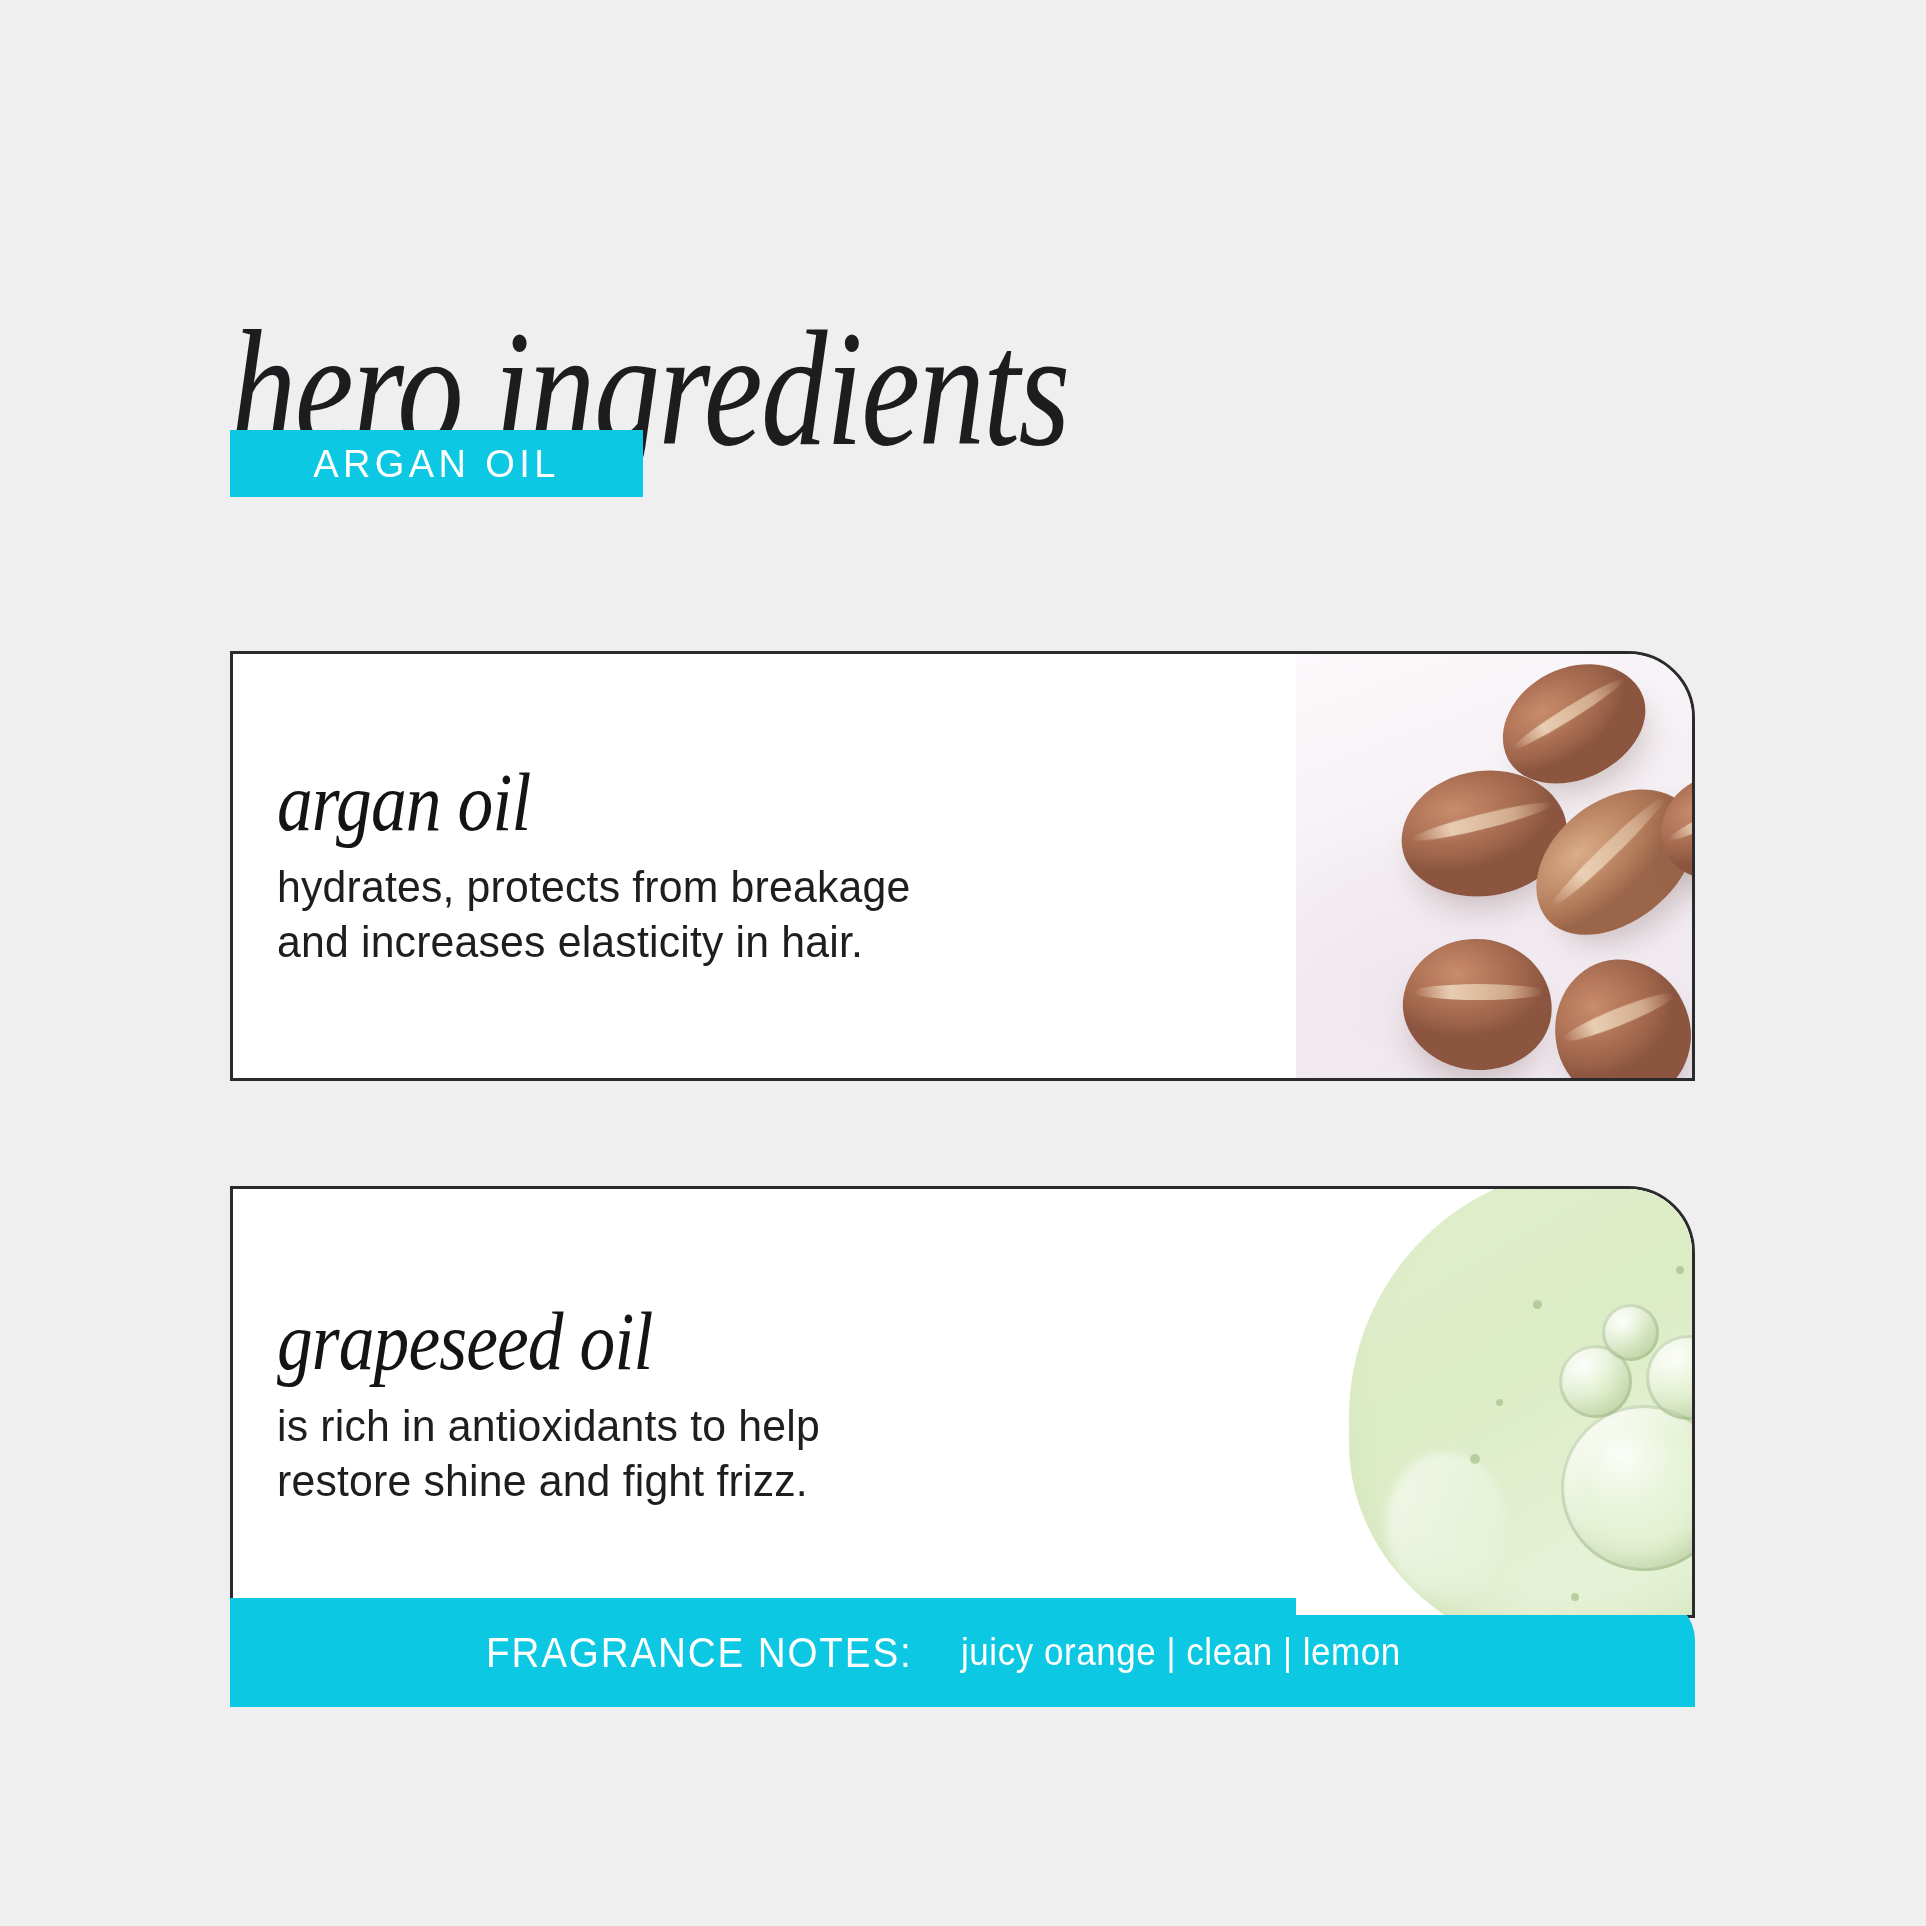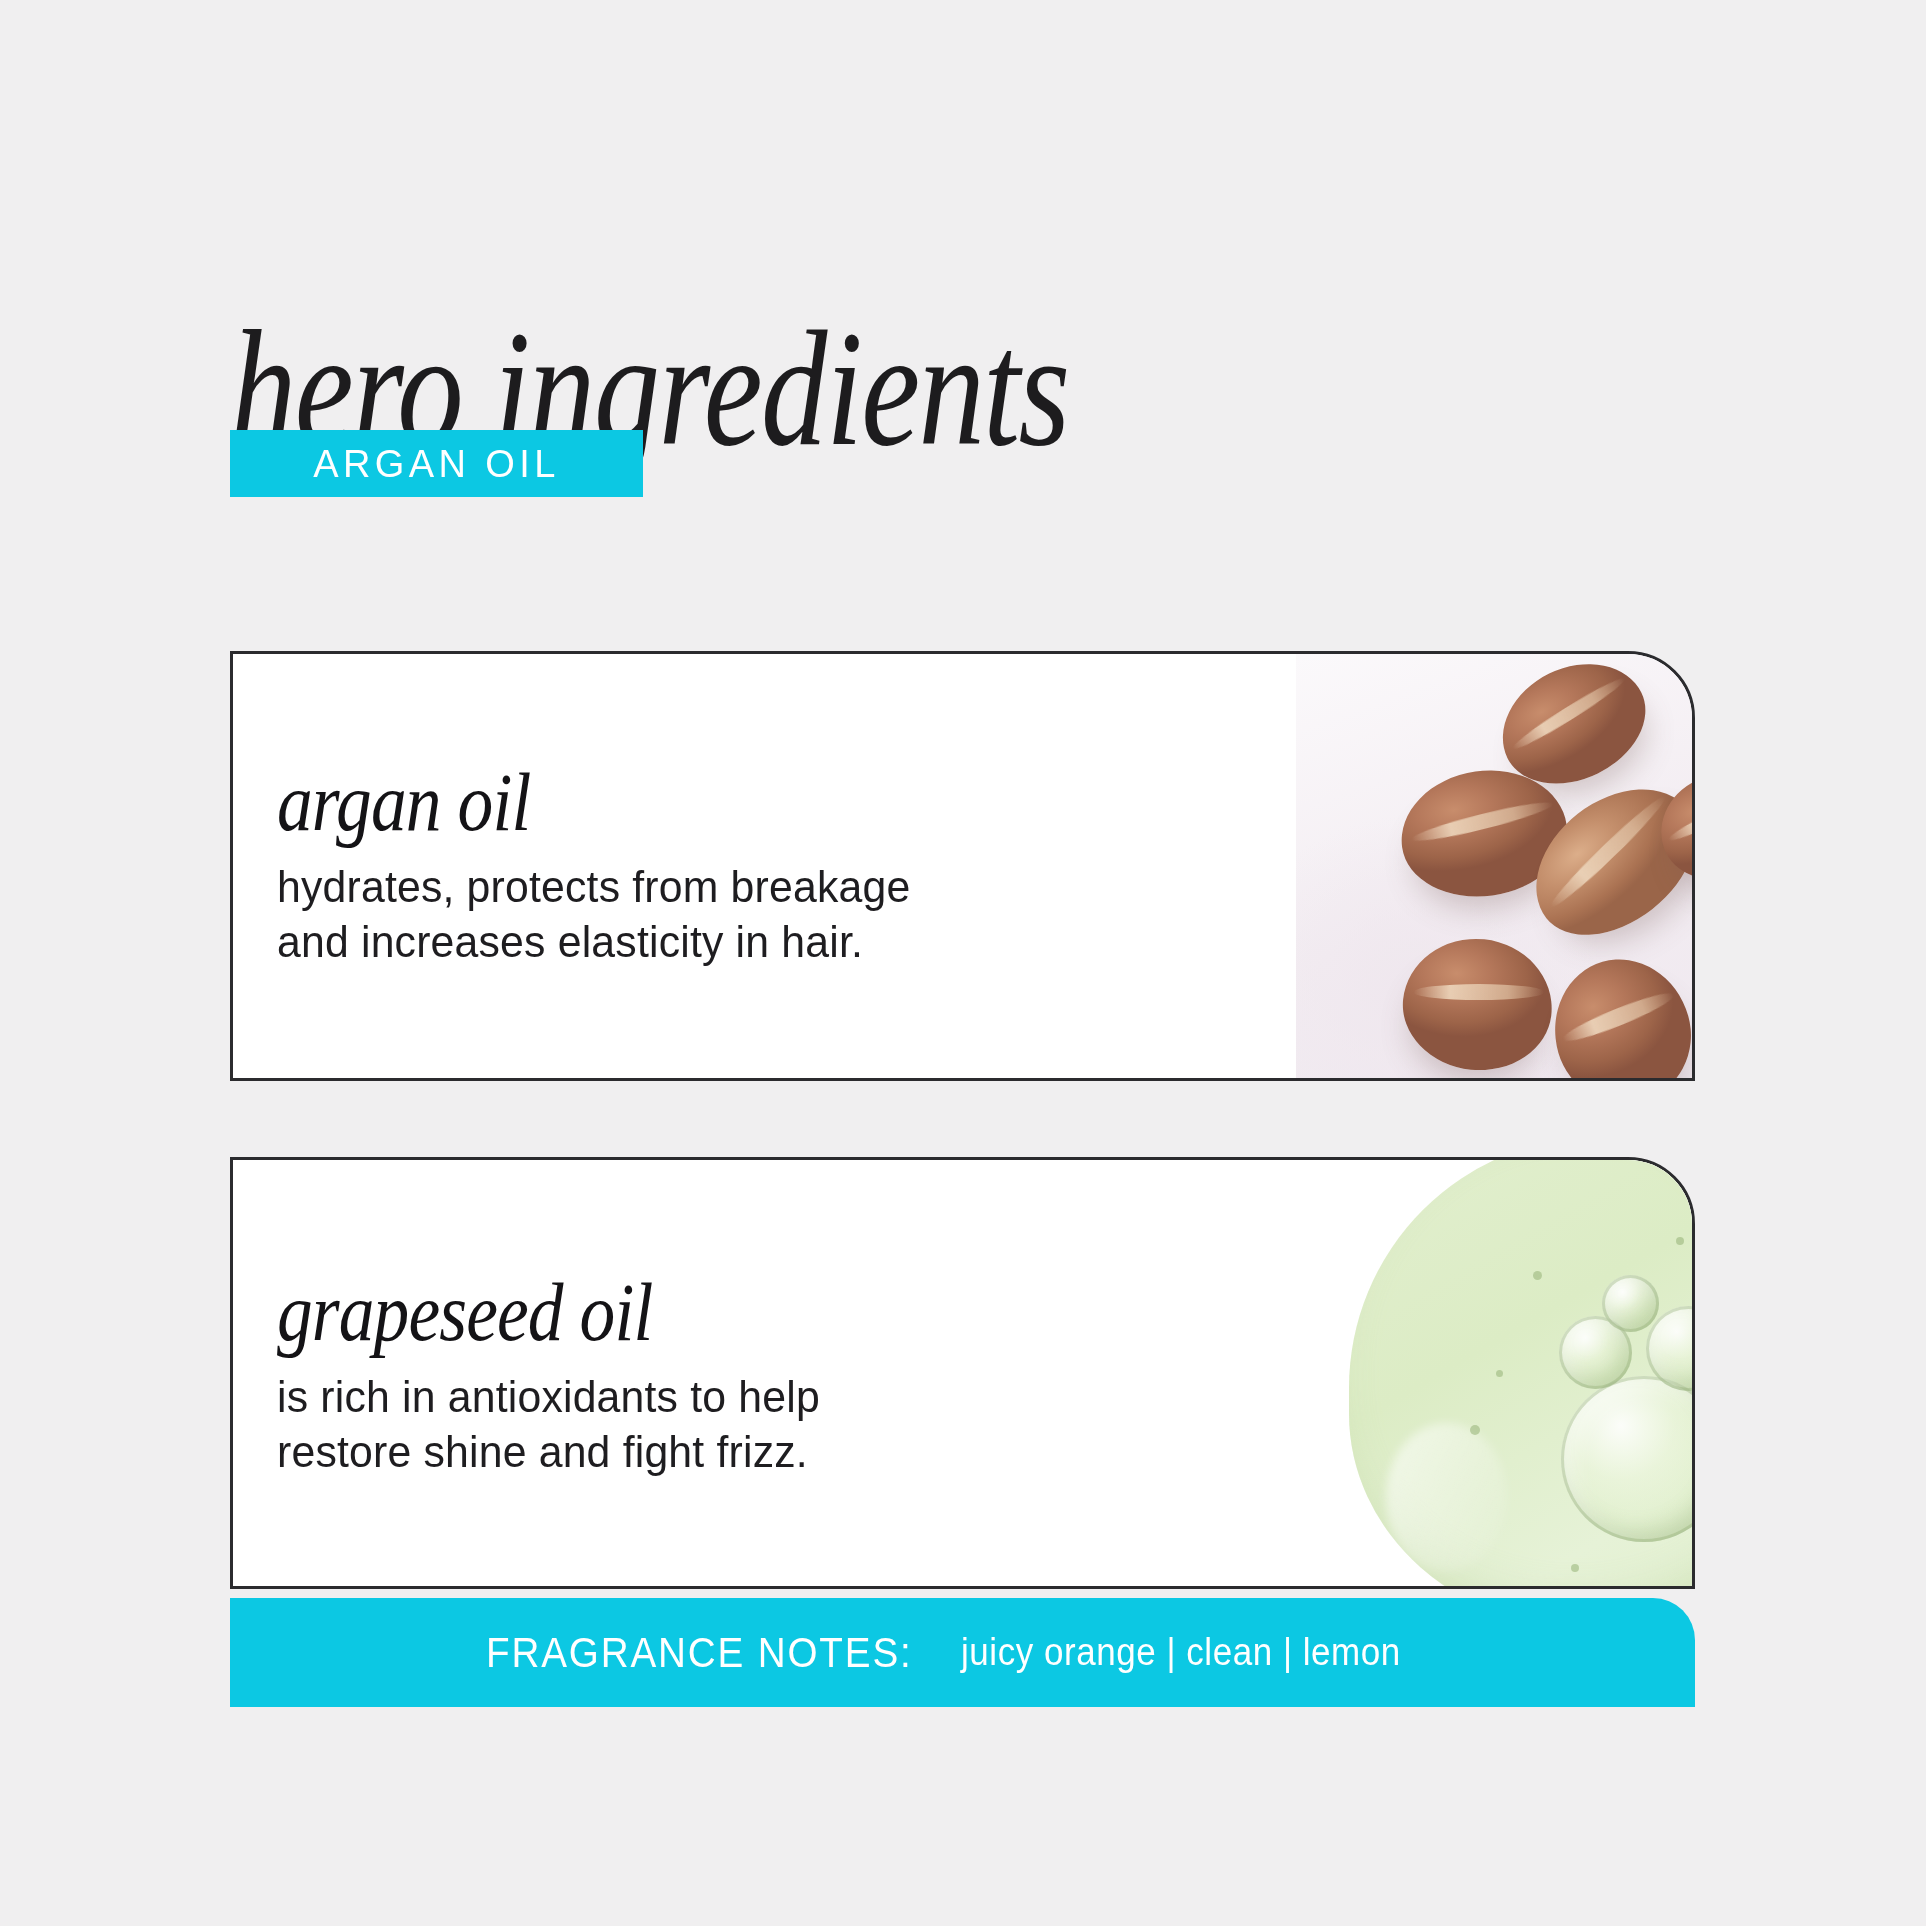--- a/index.html
+++ b/index.html
@@ -63,21 +63,21 @@
     position: absolute;
     left: 230px;
     width: 1465px;
     background: #ffffff;
     border: 3px solid #2b2b2e;
     border-top-right-radius: 67px;
     overflow: hidden;
     box-sizing: border-box;
   }
   .card-1 { top: 651px;  height: 430px; }
-  .card-2 { top: 1157px; height: 432px; }
+  .card-2 { top: 1186px; height: 432px; }
 
   .card-text {
     position: absolute;
     left: 44px;
     z-index: 3;
     max-width: 891px;
   }
   .card-1 .card-text { top: 107px; }
   .card-2 .card-text { top: 111px; }
 

